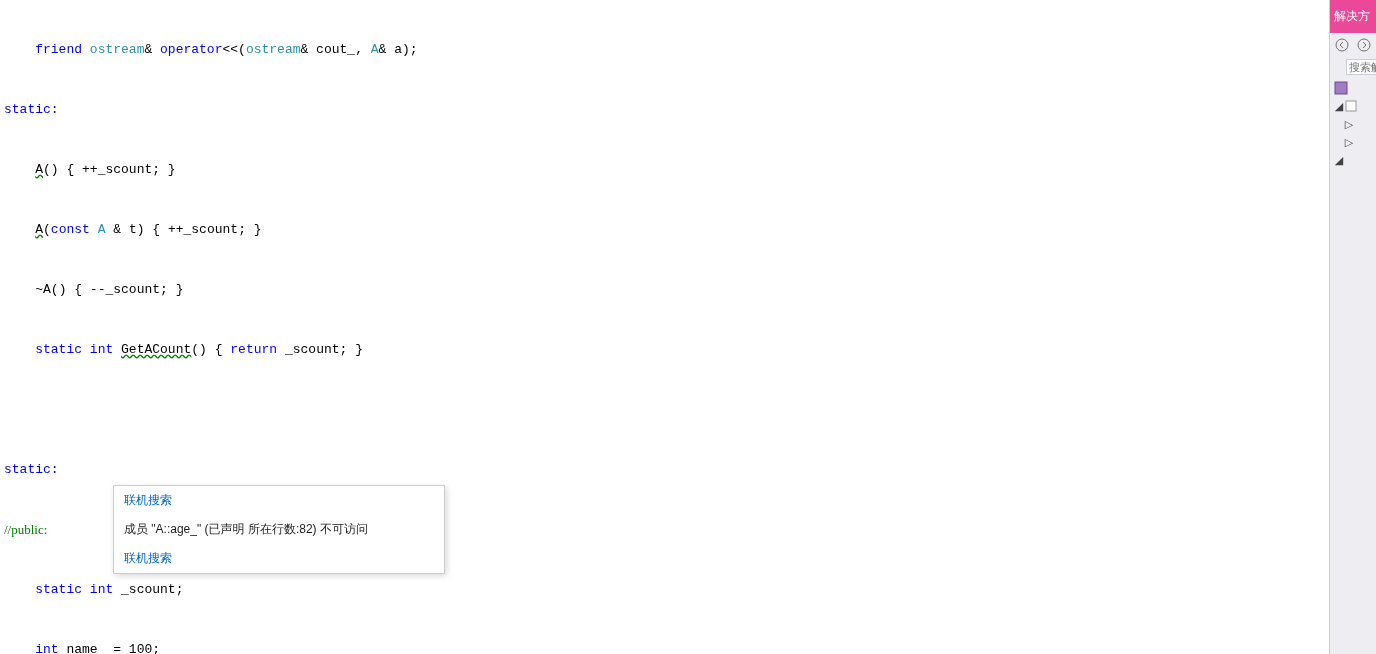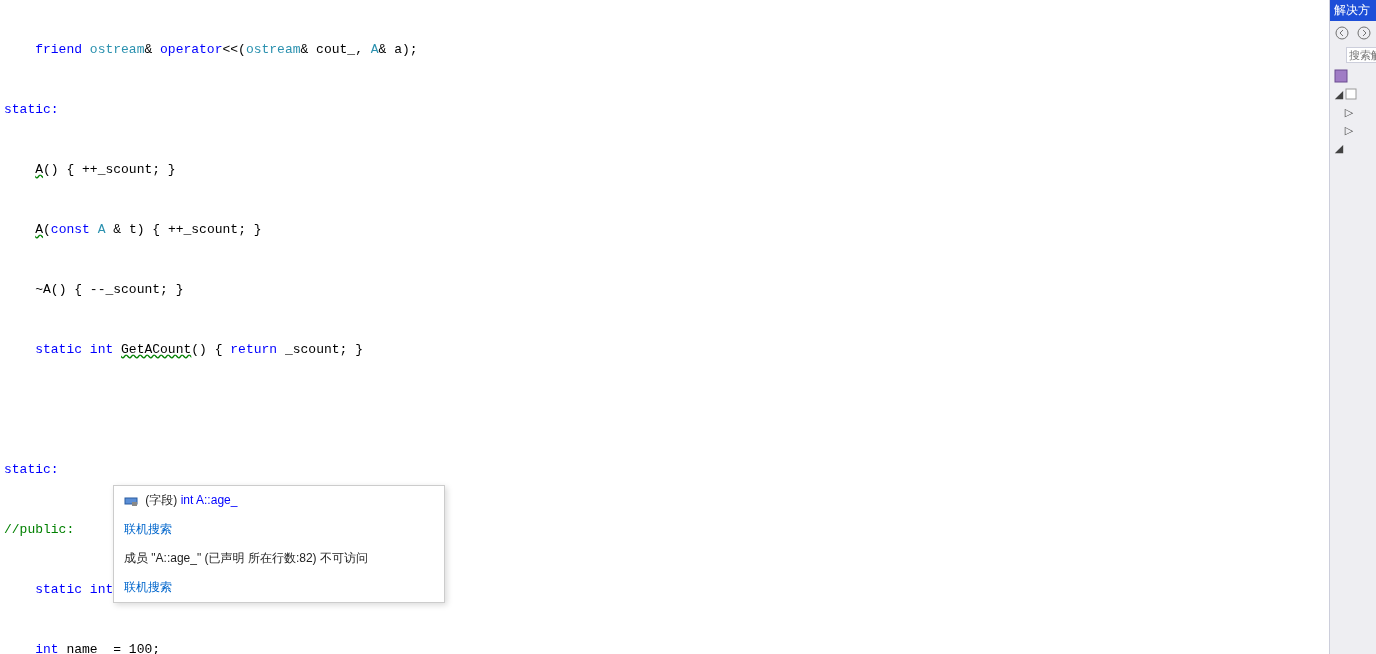--- a/index.html
+++ b/index.html
@@ -23,21 +23,21 @@
   white-space: pre;
   line-height: 20px;
   color: #000000;
 }
 .line {
   padding-left: 4px;
   height: 20px;
 }
 .kw { color: #0000ff; }
 .type { color: #2b91af; }
-.comment { color: #008000; }
+.comment { color: #008000; font-family: Liberation Serif, serif; }
 .wavy-green { text-decoration: underline wavy #008000; }
 
 
 .tooltip {
   position: absolute;
   left: 113px;
   top: 485px;
   width: 330px;
   background: #ffffff;
   border: 1px solid #cccccc;
@@ -66,25 +66,25 @@
   position: absolute;
   right: 0;
   top: 0;
   width: 46px;
   height: 654px;
   background: #eeeef2;
   border-left: 1px solid #cccedb;
   overflow: hidden;
 }
 .right-title {
-  background: #1d4ed8;
+  background: #ec4899;
   color: #ffffff;
   font-family: "Microsoft YaHei UI", sans-serif;
   font-size: 12px;
-  padding: 2px 4px;
+  padding: 8px 4px;
   white-space: nowrap;
 }
 .right-toolbar {
   display: flex;
   gap: 6px;
   padding: 4px;
 }
 .right-toolbar span {
   width: 16px;
   height: 16px;
@@ -158,30 +158,20 @@
   
   
   
   
   
   
   
 </div>
 
 <div class="tooltip">
-  <div class="tooltip-row">
-    <span class="tooltip-icon">
-      <svg viewBox="0 0 14 14">
-          <rect x="1" y="4" width="12" height="6" fill="#5a8ed6" stroke="#2a5ca0"></rect>
-          <rect x="8" y="8" width="5" height="4" fill="#888"></rect>
-        </svg>
-    </span>
-    <span>(字段)</span>
-    <span class="kw" style="color:#0000ff">int A::age_</span>
-  </div>
   <div class="tooltip-row">
     <span class="tooltip-link">联机搜索</span>
   </div>
   <div class="tooltip-row">
     <span>成员 "A::age_" (已声明 所在行数:82) 不可访问</span>
   </div>
   <div class="tooltip-row">
     <span class="tooltip-link">联机搜索</span>
   </div>
 </div>

